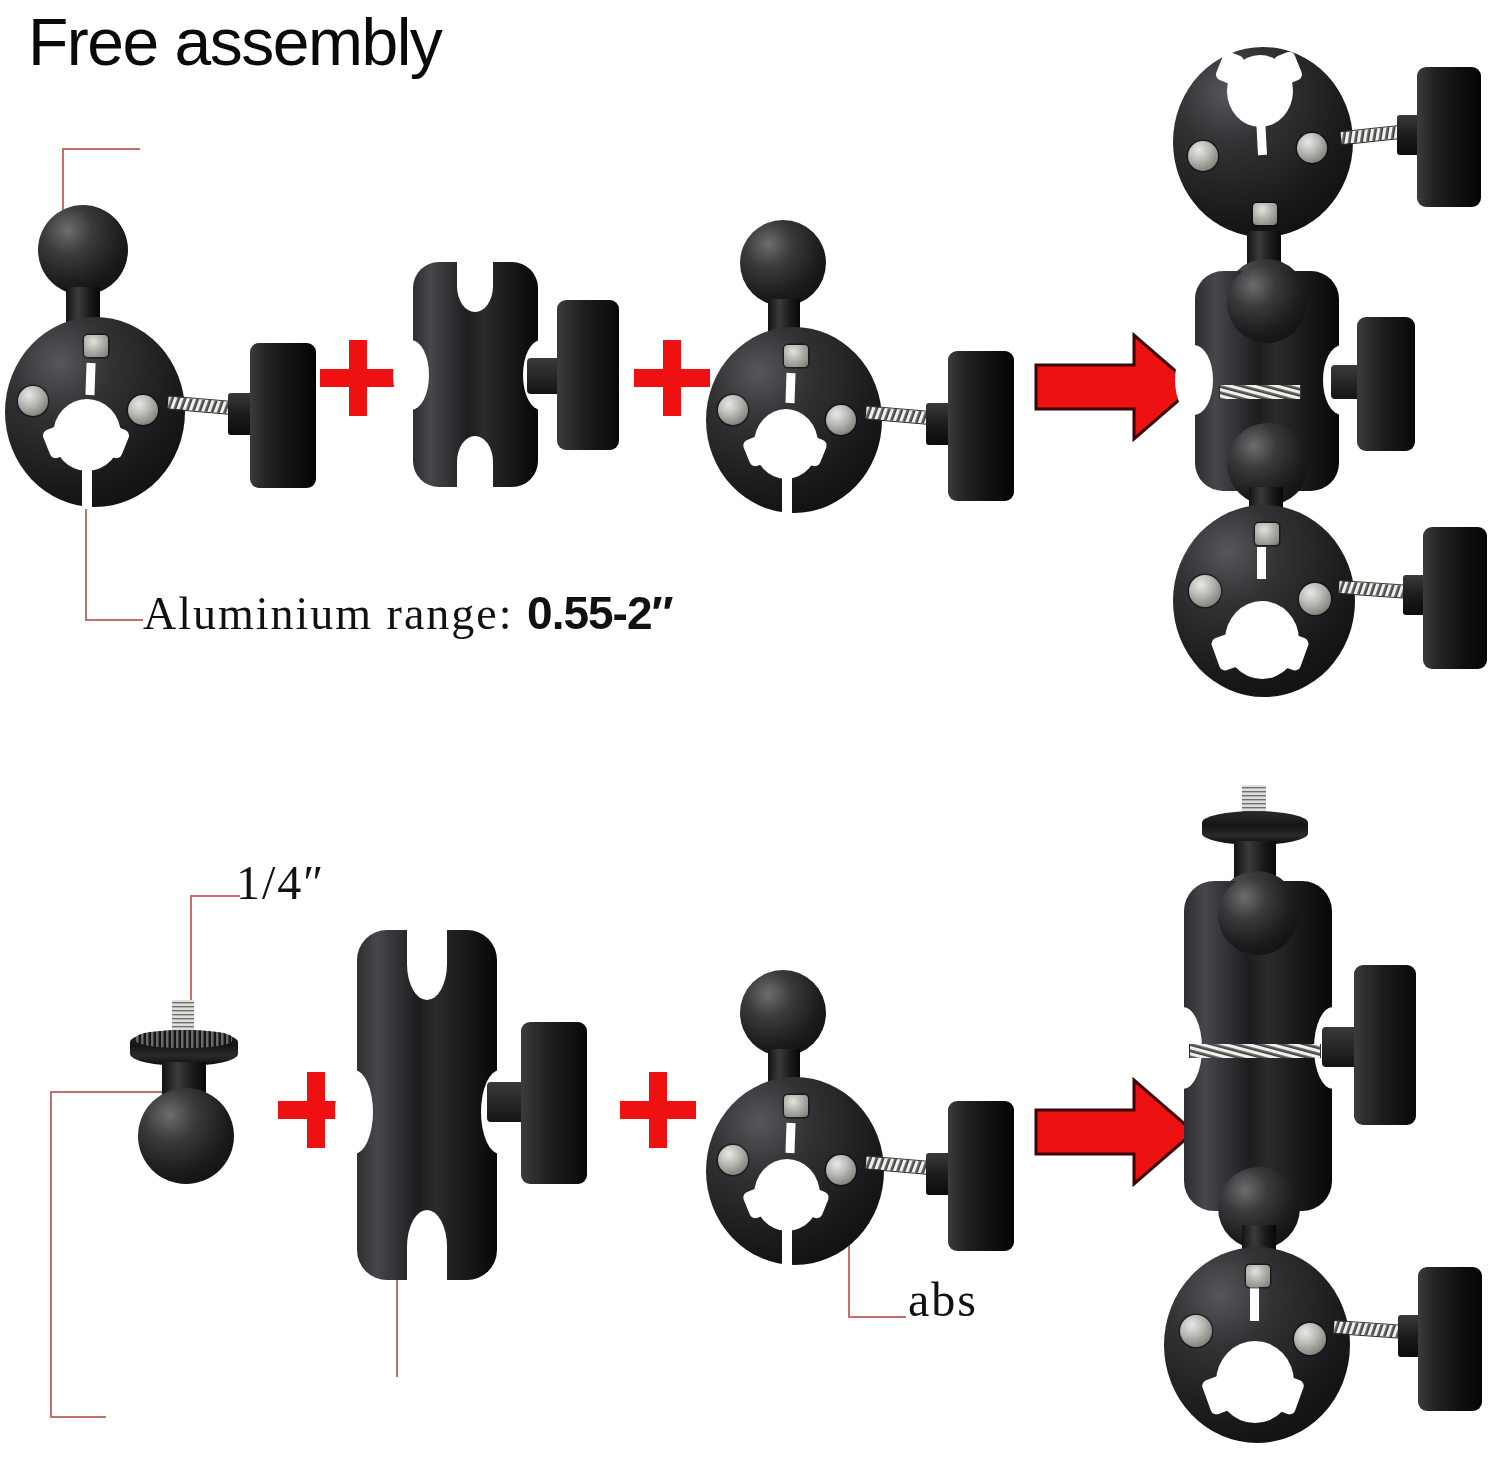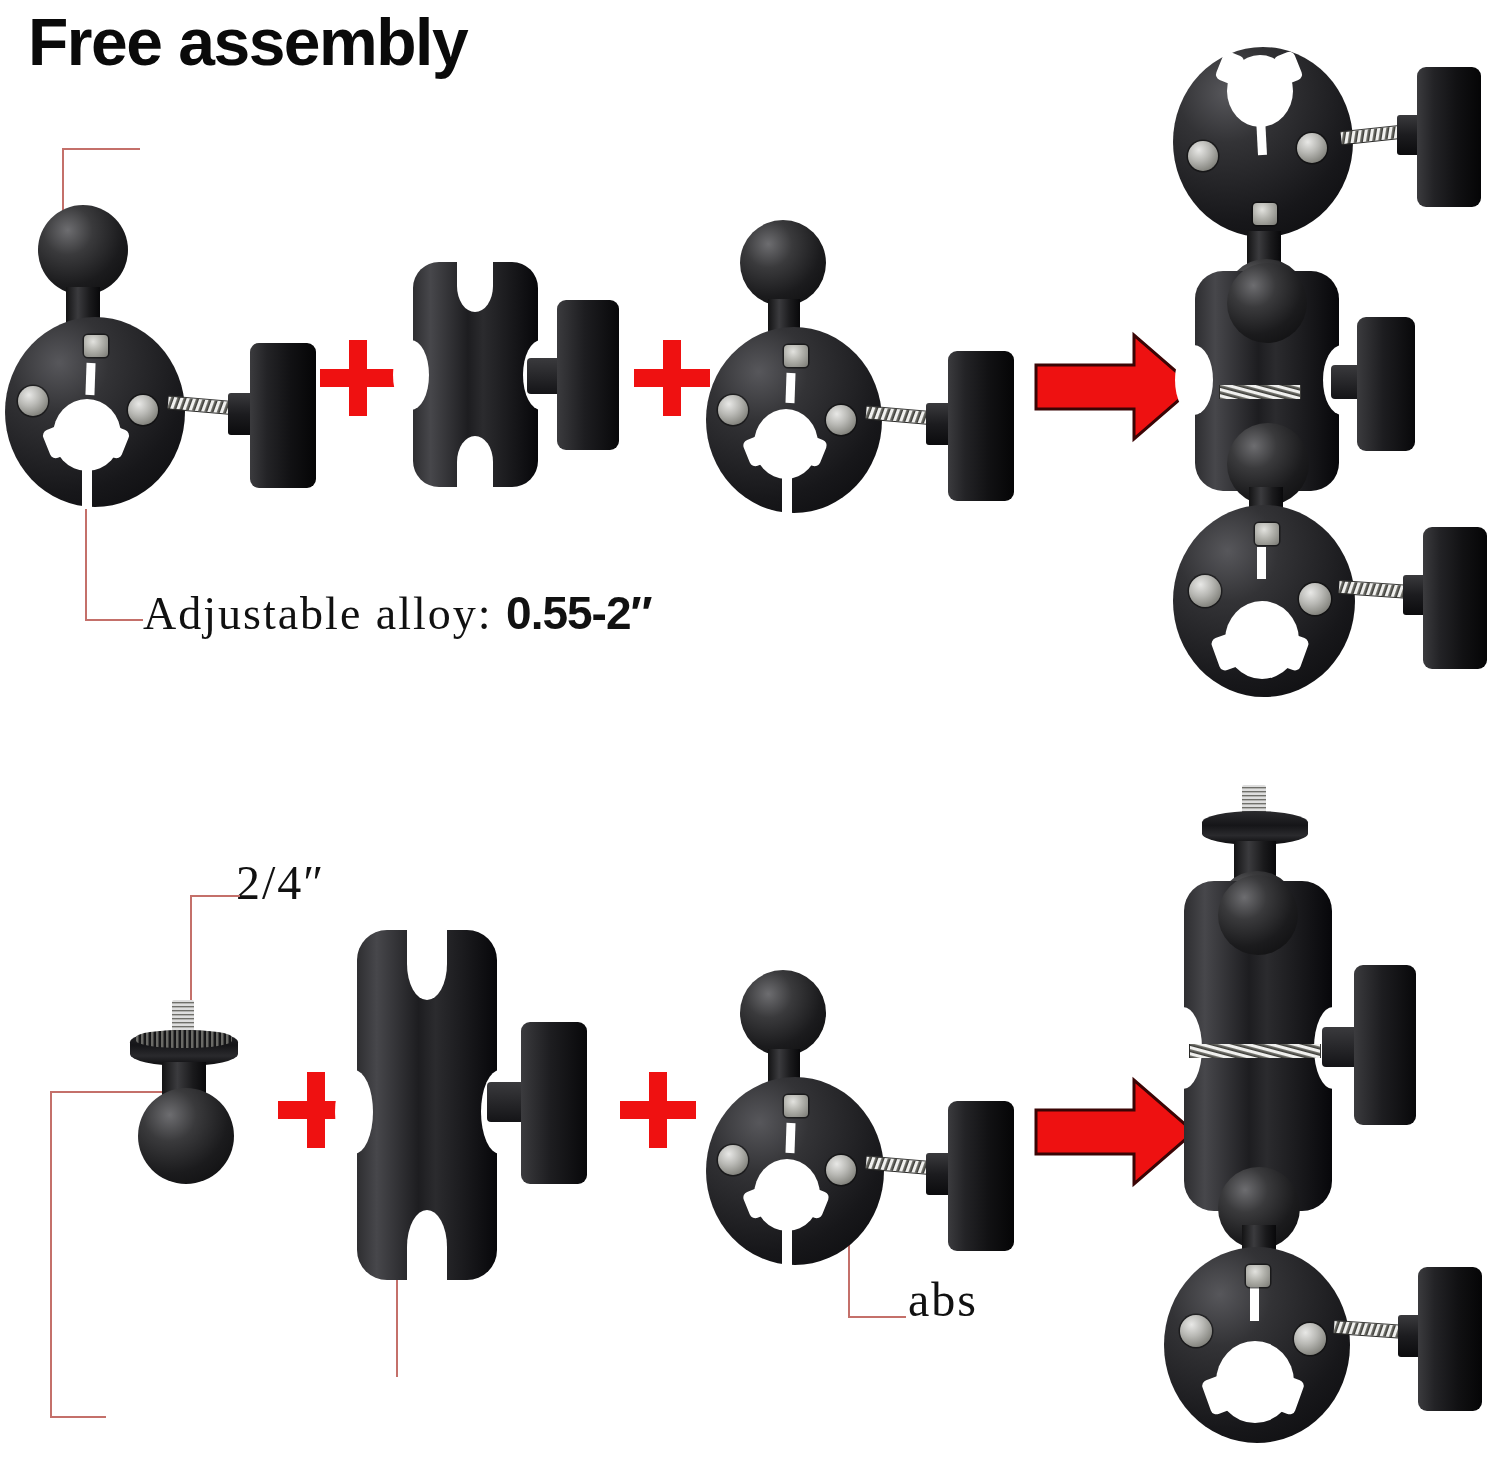--- a/index.html
+++ b/index.html
@@ -18,21 +18,21 @@
     background: #ffffff;
     overflow: hidden;
   }
 
   
   .title {
     position: absolute;
     left: 28px;
     top: 4px;
     font-family: "Liberation Sans", sans-serif;
-    font-weight: bold;
+    font-weight: normal;
     font-size: 66px;
     letter-spacing: -1.5px;
     color: #0a0a0a;
     white-space: nowrap;
   }
   .callout-text {
     position: absolute;
     font-family: "Liberation Serif", serif;
     color: #111111;
     white-space: nowrap;
@@ -173,21 +173,21 @@
 <body>
 
 <div id="page">
 
   <div class="title">Free assembly</div>
 
   <div class="lead-h" style="left:62px; top:148px; width:78px;"></div>
   <div class="lead-v" style="left:62px; top:148px; height:90px;"></div>
   <div class="dot" style="left:55px; top:224px; width:22px; height:22px;"></div>
 
-  <div class="callout-text" style="left:143px; top:586px; font-size:46px;"><span>Adjustable alloy: </span><span class="unitbold">0.55-2″</span></div>
+  <div class="callout-text" style="left:143px; top:586px; font-size:46px;"><span>Aluminium range: </span><span class="unitbold">0.55-2″</span></div>
   <div class="lead-v" style="left:85px; top:448px; height:173px;"></div>
   <div class="lead-h" style="left:85px; top:619px; width:58px;"></div>
   <div class="dot" style="left:76px; top:426px; width:22px; height:22px;"></div>
 
   <div class="part" style="left:0px; top:195px; width:330px; height:330px;">
     <div class="ball" style="left:38px; top:10px; width:90px; height:90px;"></div>
     <div class="neck" style="left:66px; top:92px; width:34px; height:40px;"></div>
 
     <div class="clampbody" style="left:5px; top:122px; width:180px; height:190px;"></div>
 
@@ -287,21 +287,21 @@
     <div class="hexrivet" style="left:110px; top:488px; width:24px; height:22px; border-radius:4px;"></div>
     <div class="rivet" style="left:44px; top:540px; width:32px; height:32px;"></div>
     <div class="rivet" style="left:154px; top:548px; width:32px; height:32px;"></div>
     <div class="screw" style="left:194px; top:548px; width:86px; height:12px; transform:rotate(4deg);"></div>
     <div class="knob" style="left:258px; top:492px; width:100px; height:142px;">
       <div class="kstem" style="left:0px; top:48px; width:28px; height:40px;"></div>
       <div class="kcap" style="left:20px; top:0px; width:64px; height:142px;"></div>
     </div>
   </div>
 
-  <div class="callout-text" style="left:236px; top:855px; font-size:48px;">2/4″</div>
+  <div class="callout-text" style="left:236px; top:855px; font-size:48px;">1/4″</div>
   <div class="lead-h" style="left:190px; top:895px; width:50px;"></div>
   <div class="lead-v" style="left:190px; top:895px; height:125px;"></div>
 
   <div class="callout-text" style="left:908px; top:1272px; font-size:48px;">abs</div>
   <div class="lead-v" style="left:848px; top:1200px; height:118px;"></div>
   <div class="lead-h" style="left:848px; top:1316px; width:58px;"></div>
   <div class="dot" style="left:838px; top:1178px; width:22px; height:22px;"></div>
 
   <div class="lead-h" style="left:50px; top:1091px; width:122px;"></div>
   <div class="lead-v" style="left:50px; top:1091px; height:327px;"></div>

